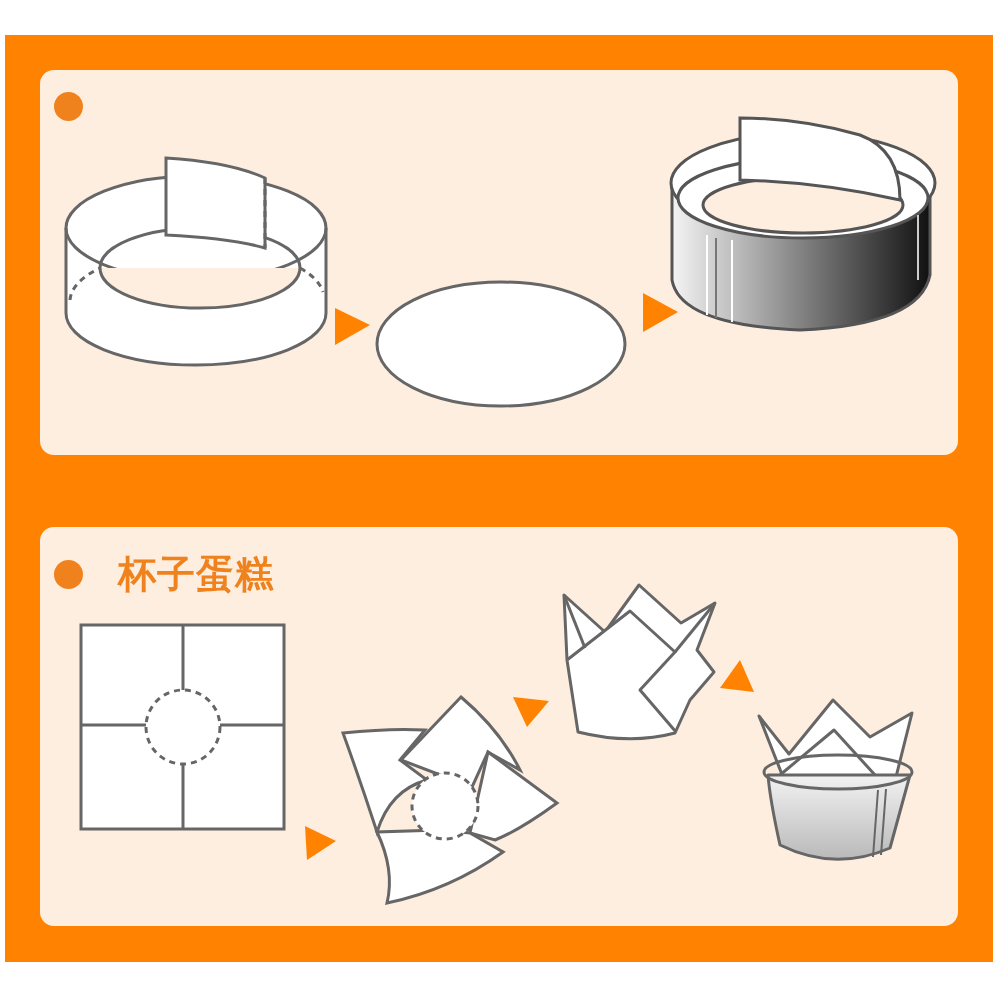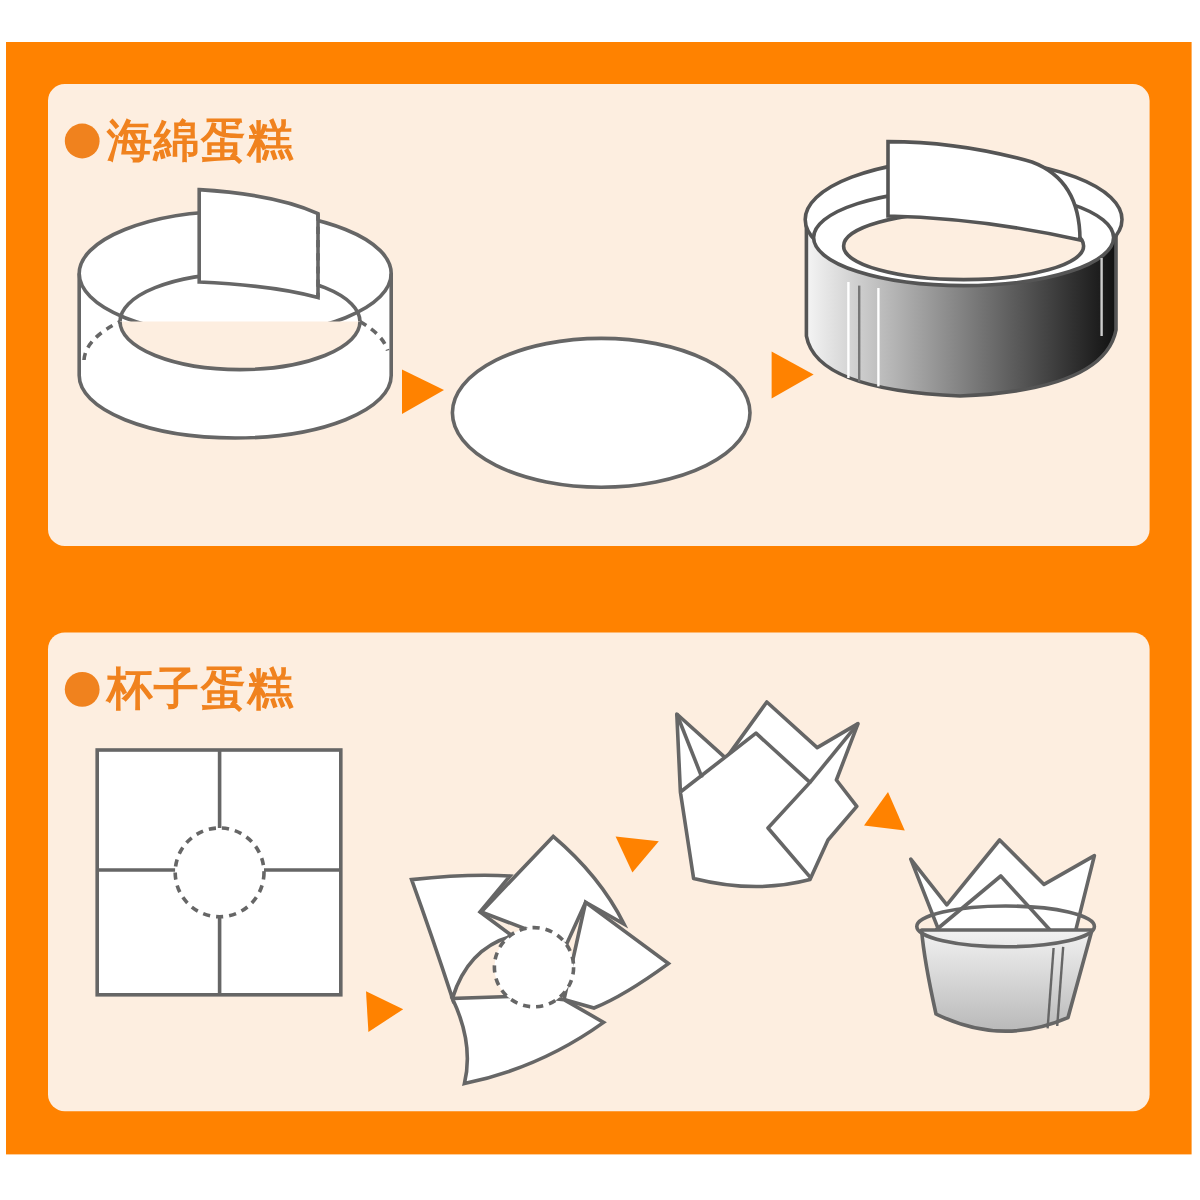--- a/index.html
+++ b/index.html
@@ -5,33 +5,32 @@
   html, body { margin:0; padding:0; }
   body { width:1000px; height:1000px; background:#ffffff; position:relative; overflow:hidden;
          font-family:"DejaVu Sans", sans-serif; }
   .frame { position:absolute; left:5px; top:35px; width:988px; height:927px; background:#ff8200; }
   .panel { position:absolute; left:40px; width:918px; background:#fdeee0; border-radius:14px; }
   .panel.p1 { top:70px; height:385px; }
   .panel.p2 { top:527px; height:399px; }
   .title { position:absolute; left:14px; display:flex; align-items:center; color:#f0821e;
            font-weight:bold; font-size:38px; letter-spacing:1px; }
   .p1 .title { top:22px; }
-  .p2 .title { top:22px; }
+  .p2 .title { top:22px;gap:29px; }
   .dot { width:29px; height:29px; border-radius:50%; background:#f0821e; margin-right:6px; }
   svg.art { position:absolute; left:0; top:0; }
 </style>
 </head>
 <body>
 
 <div class="frame"></div>
 
 <div class="panel p1">
   <div class="title">
     <span class="dot"></span>
-    <span>海綿蛋糕</span>
   </div>
 </div>
 
 <div class="panel p2">
   <div class="title">
     <span class="dot"></span>
     <span>杯子蛋糕</span>
   </div>
 </div>
 

